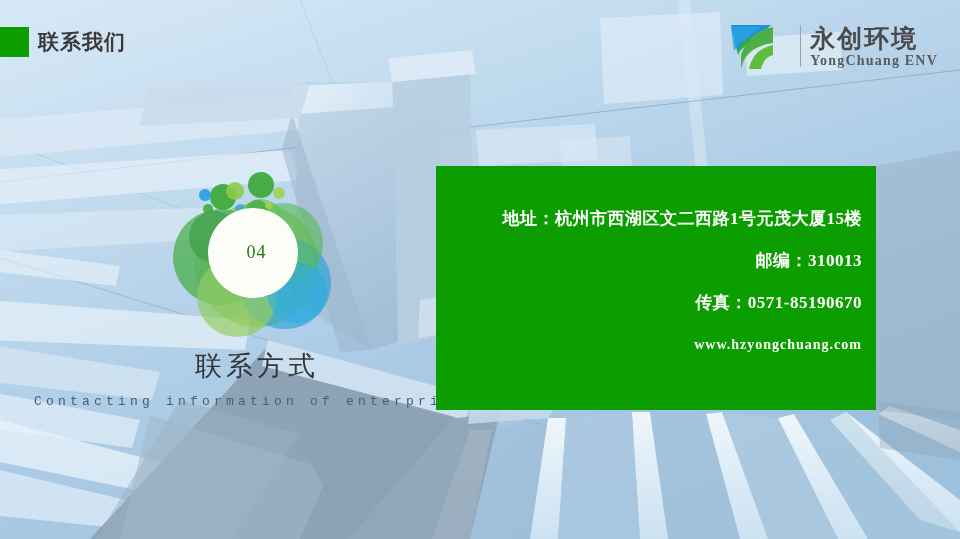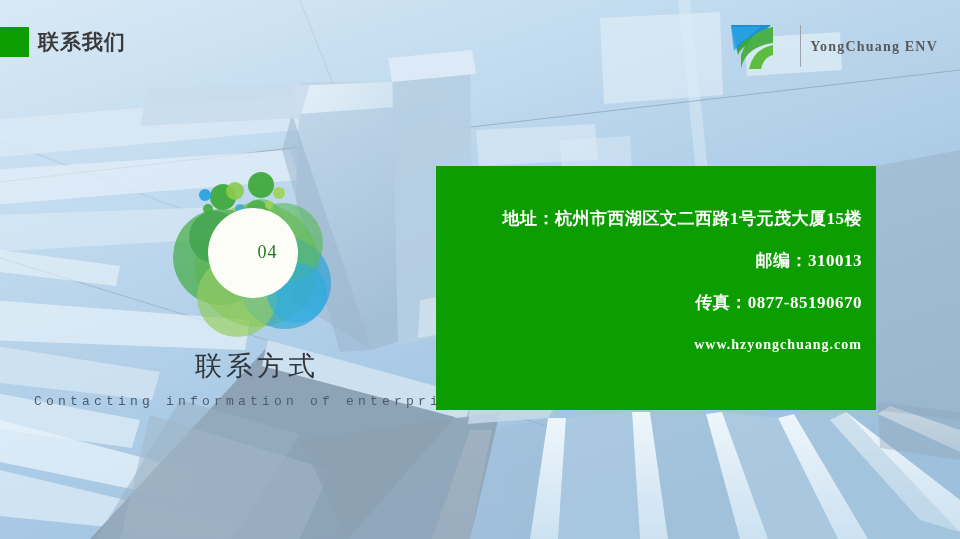--- a/index.html
+++ b/index.html
@@ -81,21 +81,21 @@
   
   .badge {
     position: absolute;
     left: 165px; top: 165px;
     width: 175px; height: 175px;
     z-index: 10;
   }
   .badge-svg { width: 175px; height: 175px; display: block; }
   .badge-number {
     position: absolute;
-    left: 15px; top: 0;
+    left: 4px; top: 0;
     width: 175px; height: 175px;
     display: flex;
     align-items: center;
     justify-content: center;
     font-size: 18px;
     color: #1f7a1a;
     letter-spacing: 1px;
     font-family: "Liberation Serif", "DejaVu Serif", serif;
   }
 
@@ -259,20 +259,21 @@
     <div class="logo">
       <svg class="logo-mark" viewBox="0 0 64 50">
         <path d="M4 4 L44 4 L30 17 Q17 19 10 30 Z" fill="#1f8fd6"></path>
         <path d="M4 6 L34 6 L20 17 Q12 22 7 30 Z" fill="#2aa3e0" opacity="0.85"></path>
         <path d="M46 6 Q22 10 14 34 L14 48 Q18 26 46 22 Z" fill="#4cb04a"></path>
         <path d="M46 24 Q26 28 22 48 L34 48 Q37 36 46 34 Z" fill="#5cbd3f"></path>
         <path d="M10 30 Q14 20 26 15 L20 24 Q14 27 11 34 Z" fill="#3aa935"></path>
       </svg>
       <div class="logo-divider"></div>
       <div class="logo-text">
+        <div class="logo-cn">永创环境</div>
         <div class="logo-en">YongChuang ENV</div>
       </div>
     </div>
   </div>
 
   <div class="badge">
     <svg class="badge-svg" viewBox="0 0 175 175">
       <g opacity="0.85">
         <circle cx="92" cy="100" r="62" fill="#7fc241" opacity="0.75"></circle>
         <circle cx="56" cy="92" r="48" fill="#3faa3c" opacity="0.8"></circle>
@@ -298,17 +299,17 @@
     </svg>
     <div class="badge-number">04</div>
   </div>
 
   <div class="section-title">联系方式</div>
   <div class="section-subtitle">Contacting information of enterprise</div>
 
   <div class="contact-panel">
     <div class="contact-line">地址：杭州市西湖区文二西路1号元茂大厦15楼</div>
     <div class="contact-line">邮编：310013</div>
-    <div class="contact-line">传真：0877-85190670</div>
+    <div class="contact-line">传真：0571-85190670</div>
     <div class="contact-line is-web">www.hzyongchuang.com</div>
   </div>
 
 </div>
 
 </body></html>

